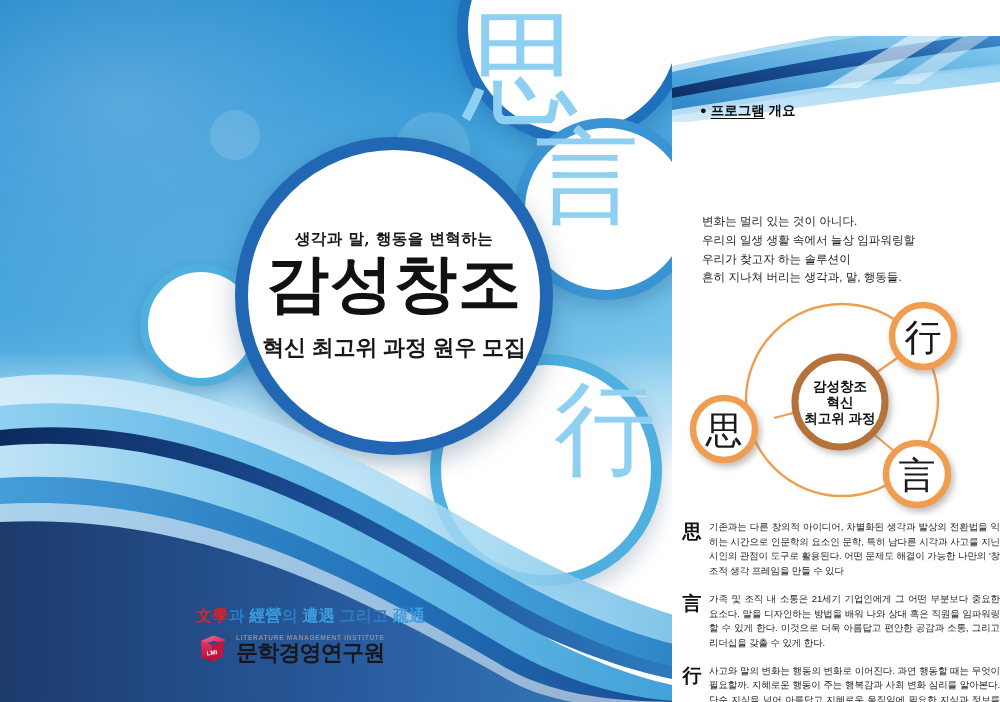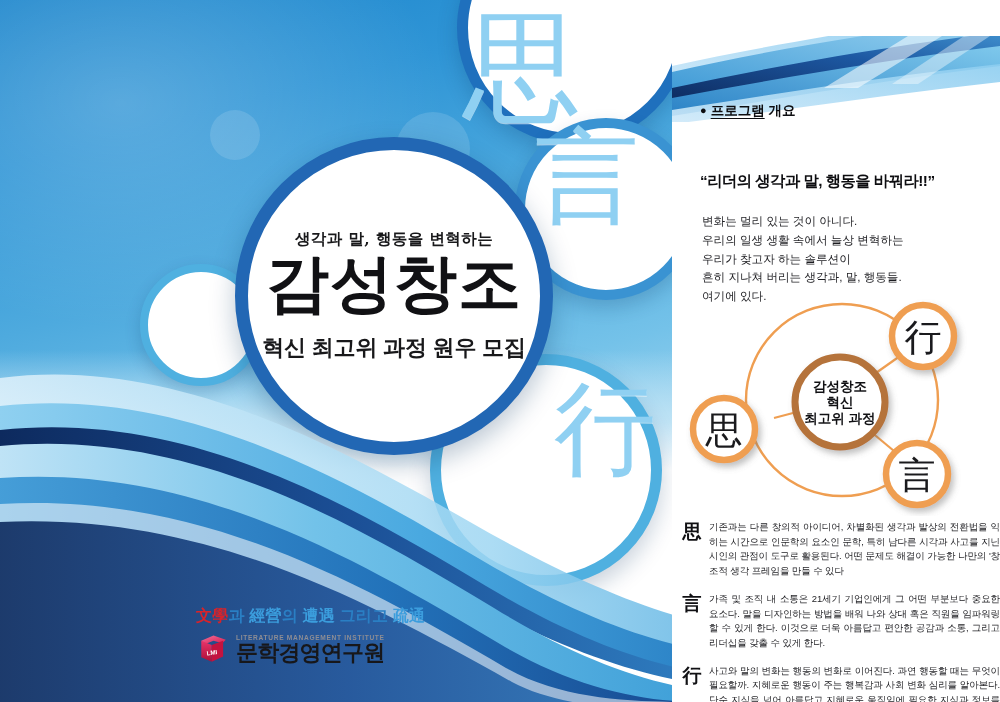--- a/index.html
+++ b/index.html
@@ -258,28 +258,26 @@
       <path d="M0,62 C110,42 210,24 328,10 L328,30 C212,44 112,62 0,80 Z" fill="url(#rw3)"></path>
       <path d="M0,74 C116,56 216,40 328,28 L328,46 C218,58 118,74 0,88 Z" fill="url(#rw4)" opacity=".9"></path>
       <path d="M236,0 L270,0 L186,52 L152,52 Z" fill="#ffffff" opacity=".55"></path>
       <path d="M292,0 L318,0 L246,48 L220,48 Z" fill="#ffffff" opacity=".4"></path>
     </svg>
 
     <div class="rp-heading">
       <span class="dot">●</span><span class="u">프로그램</span><span> 개요</span>
     </div>
 
-    <div class="rp-quote">“리더의 생각과 말, 행동을 바꿔라!!”</div>
 
     <div class="rp-lede">
       <div>변화는 멀리 있는 것이 아니다.</div>
-      <div>우리의 일생 생활 속에서 늘상 변혁하는</div>
+      <div>우리의 일생 생활 속에서 늘상 임파워링할</div>
       <div>우리가 찾고자 하는 솔루션이</div>
       <div>흔히 지나쳐 버리는 생각과, 말, 행동들.</div>
-      <div>여기에 있다.</div>
     </div>
 
     <svg class="diagram" viewBox="0 0 316 232">
       <defs>
         <filter id="softShadow" x="-40%" y="-40%" width="190%" height="190%">
           <feDropShadow dx="3" dy="4" stdDeviation="3.4" flood-color="#6b6b6b" flood-opacity=".42"></feDropShadow>
         </filter>
       </defs>
 
       <circle cx="158" cy="116" r="96" fill="none" stroke="#ef9e51" stroke-width="2.4"></circle>

